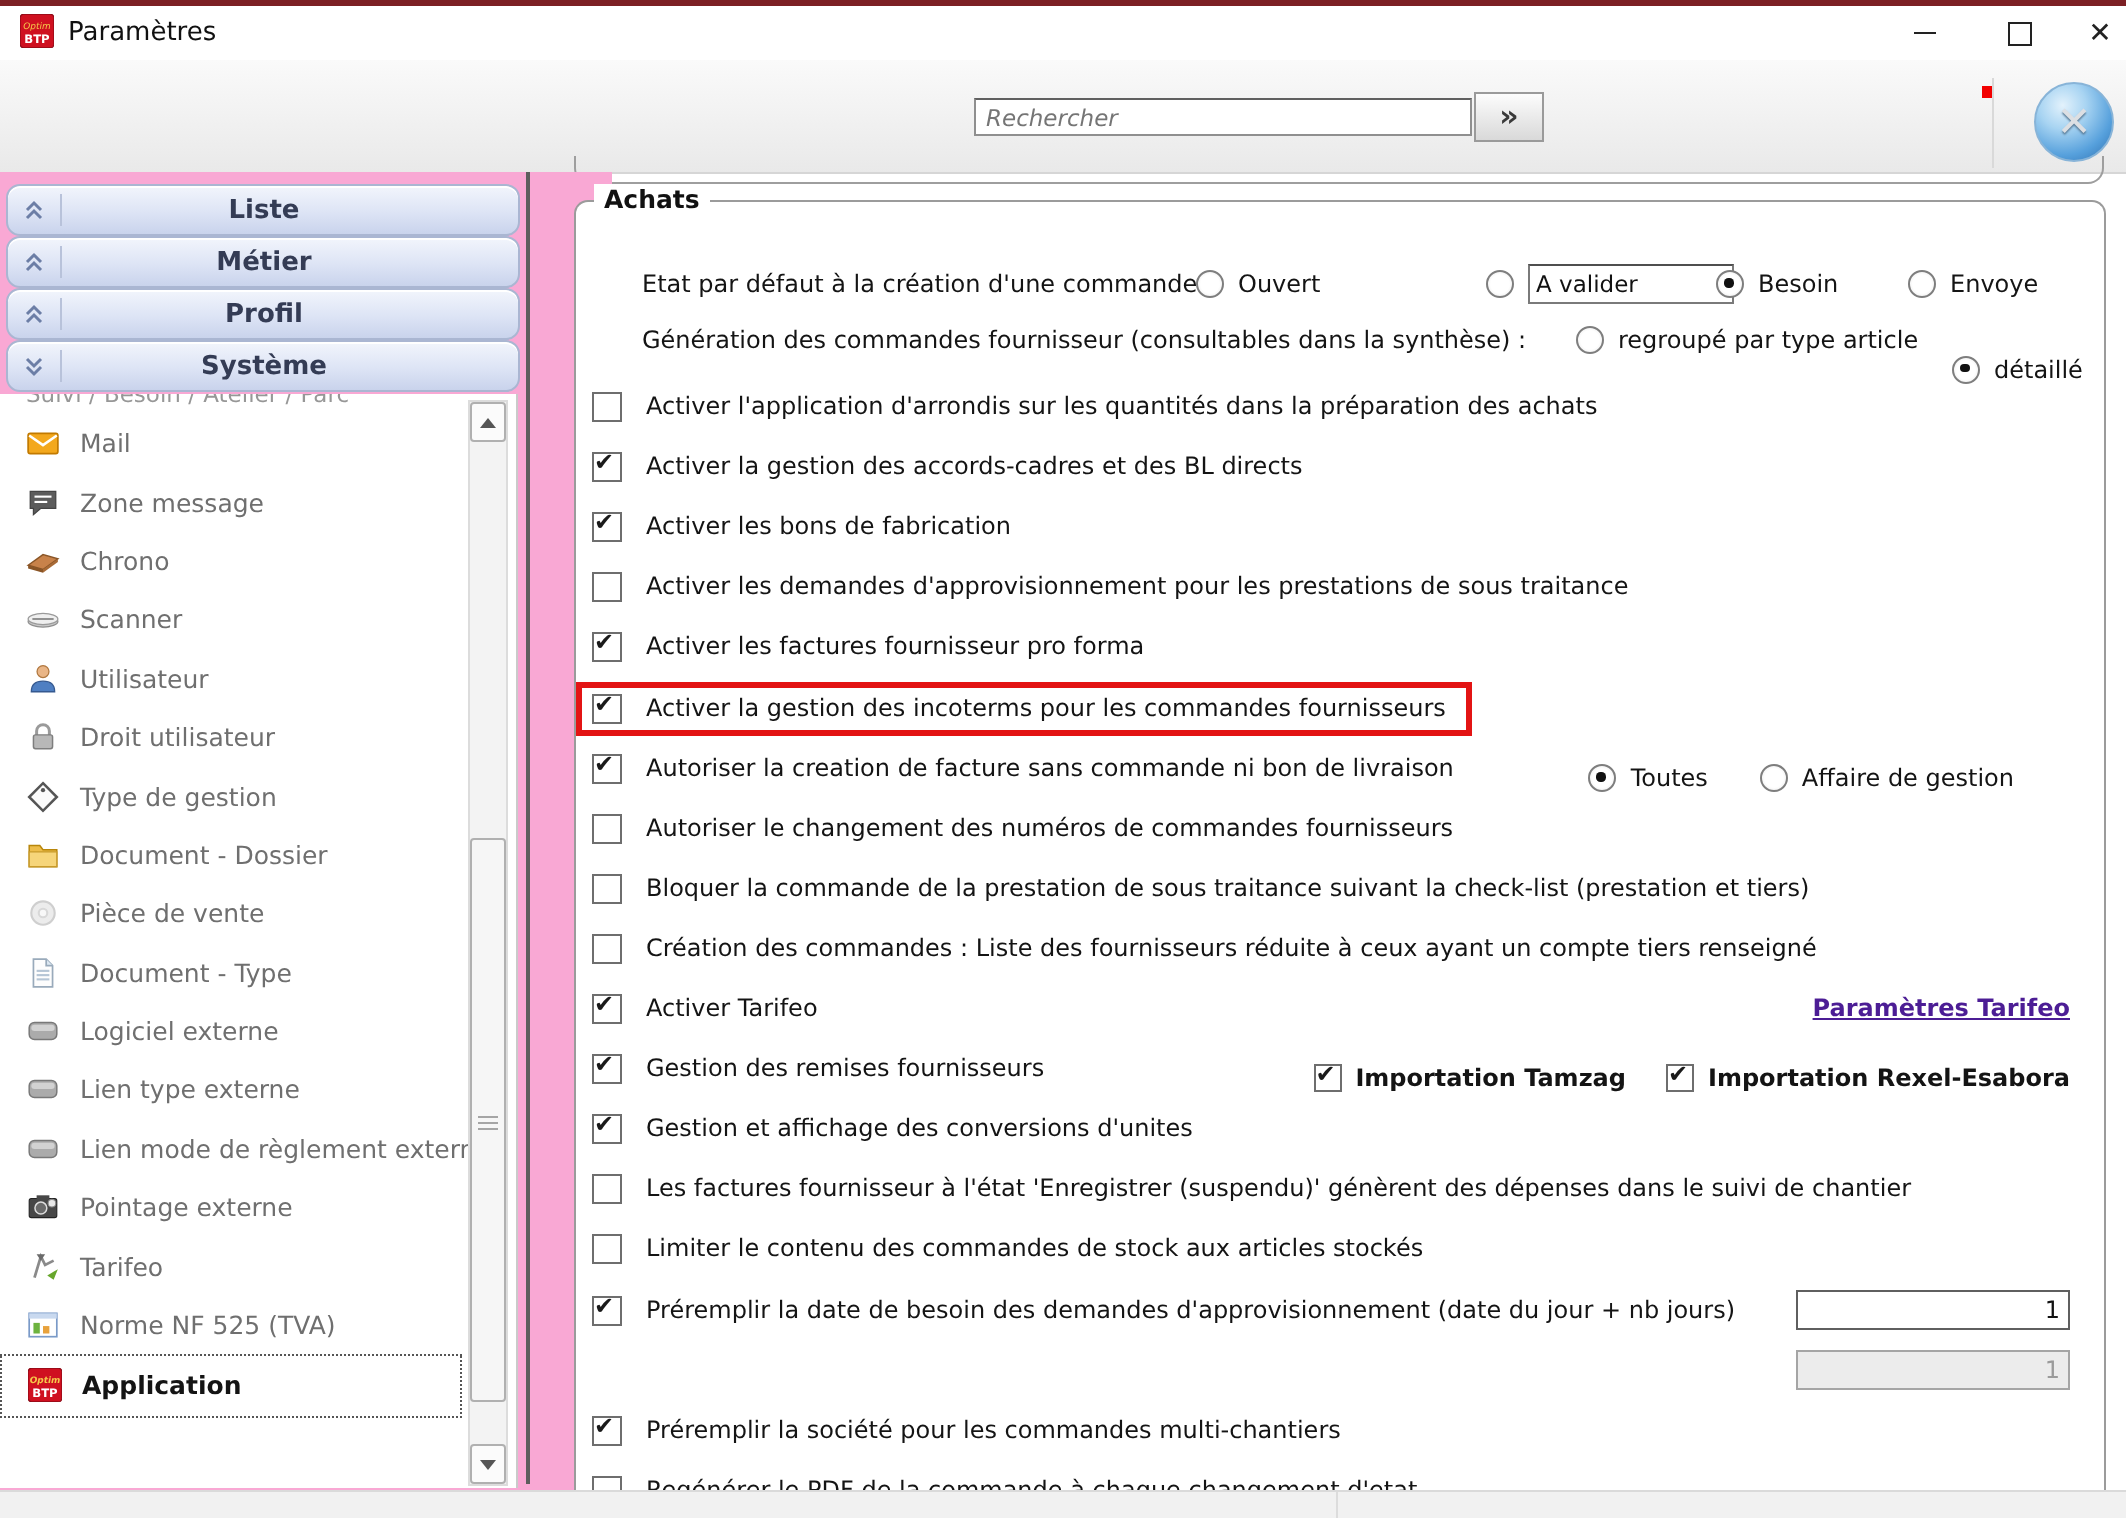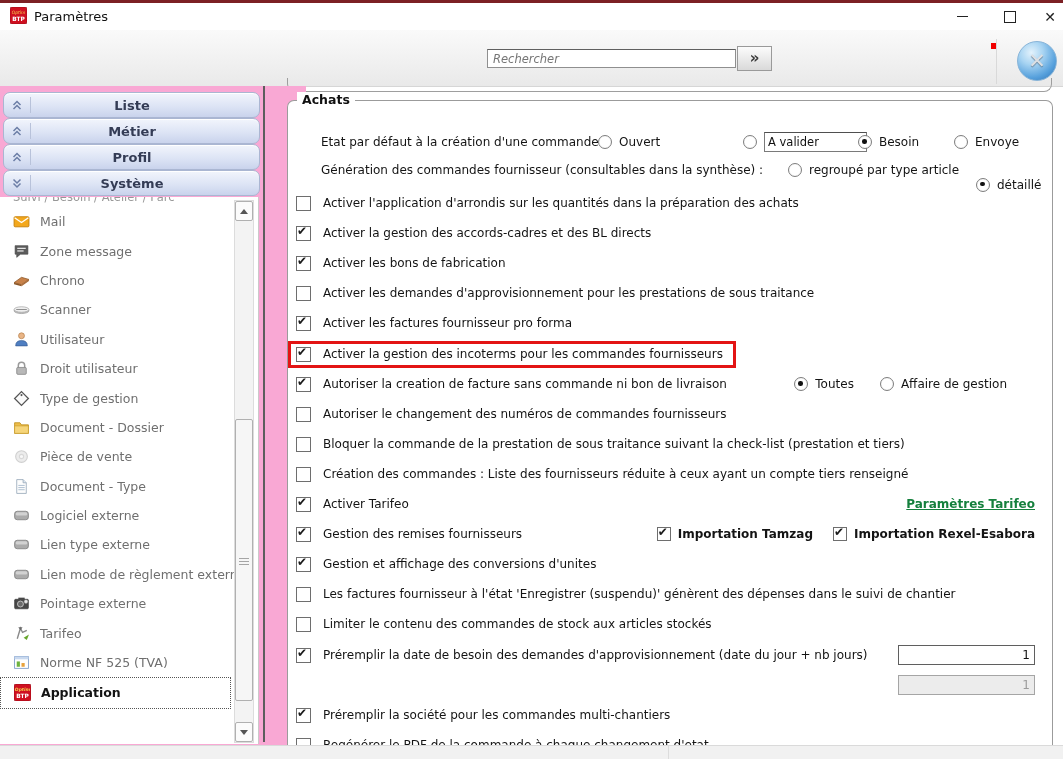--- a/index.html
+++ b/index.html
@@ -76,26 +76,26 @@
   .cb{width:13px;height:13px;border:1px solid #6e6e6e;background:#fff;position:relative;flex:0 0 13px}
   .cb .mark{position:absolute;left:0px;top:-3px;font-size:12px;font-weight:bold;color:#1a1a1a}
   .cb.small{width:12px;height:12px;flex-basis:12px}
   .lbl{font-size:12px;color:#141414;white-space:nowrap}
   .radio{width:12px;height:12px;border-radius:50%;border:1px solid #7e7e7e;background:radial-gradient(#fff 55%,#e2e2e2);position:relative;flex:0 0 12px}
   .radio.sel::after{content:"";position:absolute;left:3px;top:3px;width:4.5px;height:4.5px;border-radius:50%;background:#111}
   .opt{position:absolute;display:flex;align-items:center;gap:7px;height:22px;white-space:nowrap}
   .optlabel{font-size:12px;color:#141414}
   .txtbox{width:95px;height:16px;border:1px solid #7a7a7a;border-top-color:#4f4f4f;background:#fff;
           font-size:11.5px;padding:1px 3px;display:flex;align-items:center;color:#111}
-  .rright{position:absolute;display:flex;align-items:center;height:24px;top:0}
+  .rright{position:absolute;display:flex;align-items:flex-end;height:24px;top:0}
   .rright.radios{right:40px;gap:26px}
   .rgroup{display:flex;align-items:center;gap:7px;white-space:nowrap}
   .rright.cbs{right:12px;gap:20px}
   .cbs .cblabel{font-weight:bold;white-space:nowrap}
-  .rlink{position:absolute;right:12px;color:#15803d;text-decoration:underline;font-weight:bold;font-size:12px;white-space:nowrap;cursor:pointer}
+  .rlink{position:absolute;right:12px;color:#4c1d95;text-decoration:underline;font-weight:bold;font-size:12px;white-space:nowrap;cursor:pointer}
   .rinput{position:absolute;right:12px;width:131px;height:18px;border:1px solid #5f5f5f;background:#fff;
           display:flex;align-items:center;justify-content:flex-end;padding-right:4px;font-size:12px;color:#111}
   .rinput.dis{background:#ececec;color:#9b9b9b;border-color:#a5a5a5}
 
   
   #footer{position:absolute;left:0;top:745px;width:1063px;height:14px;background:#f1f1f1;border-top:1px solid #dadada}
   #footsep{position:absolute;left:668px;top:0;width:1px;height:14px;background:#dcdcdc}
 </style>
 </head>
 <body>

